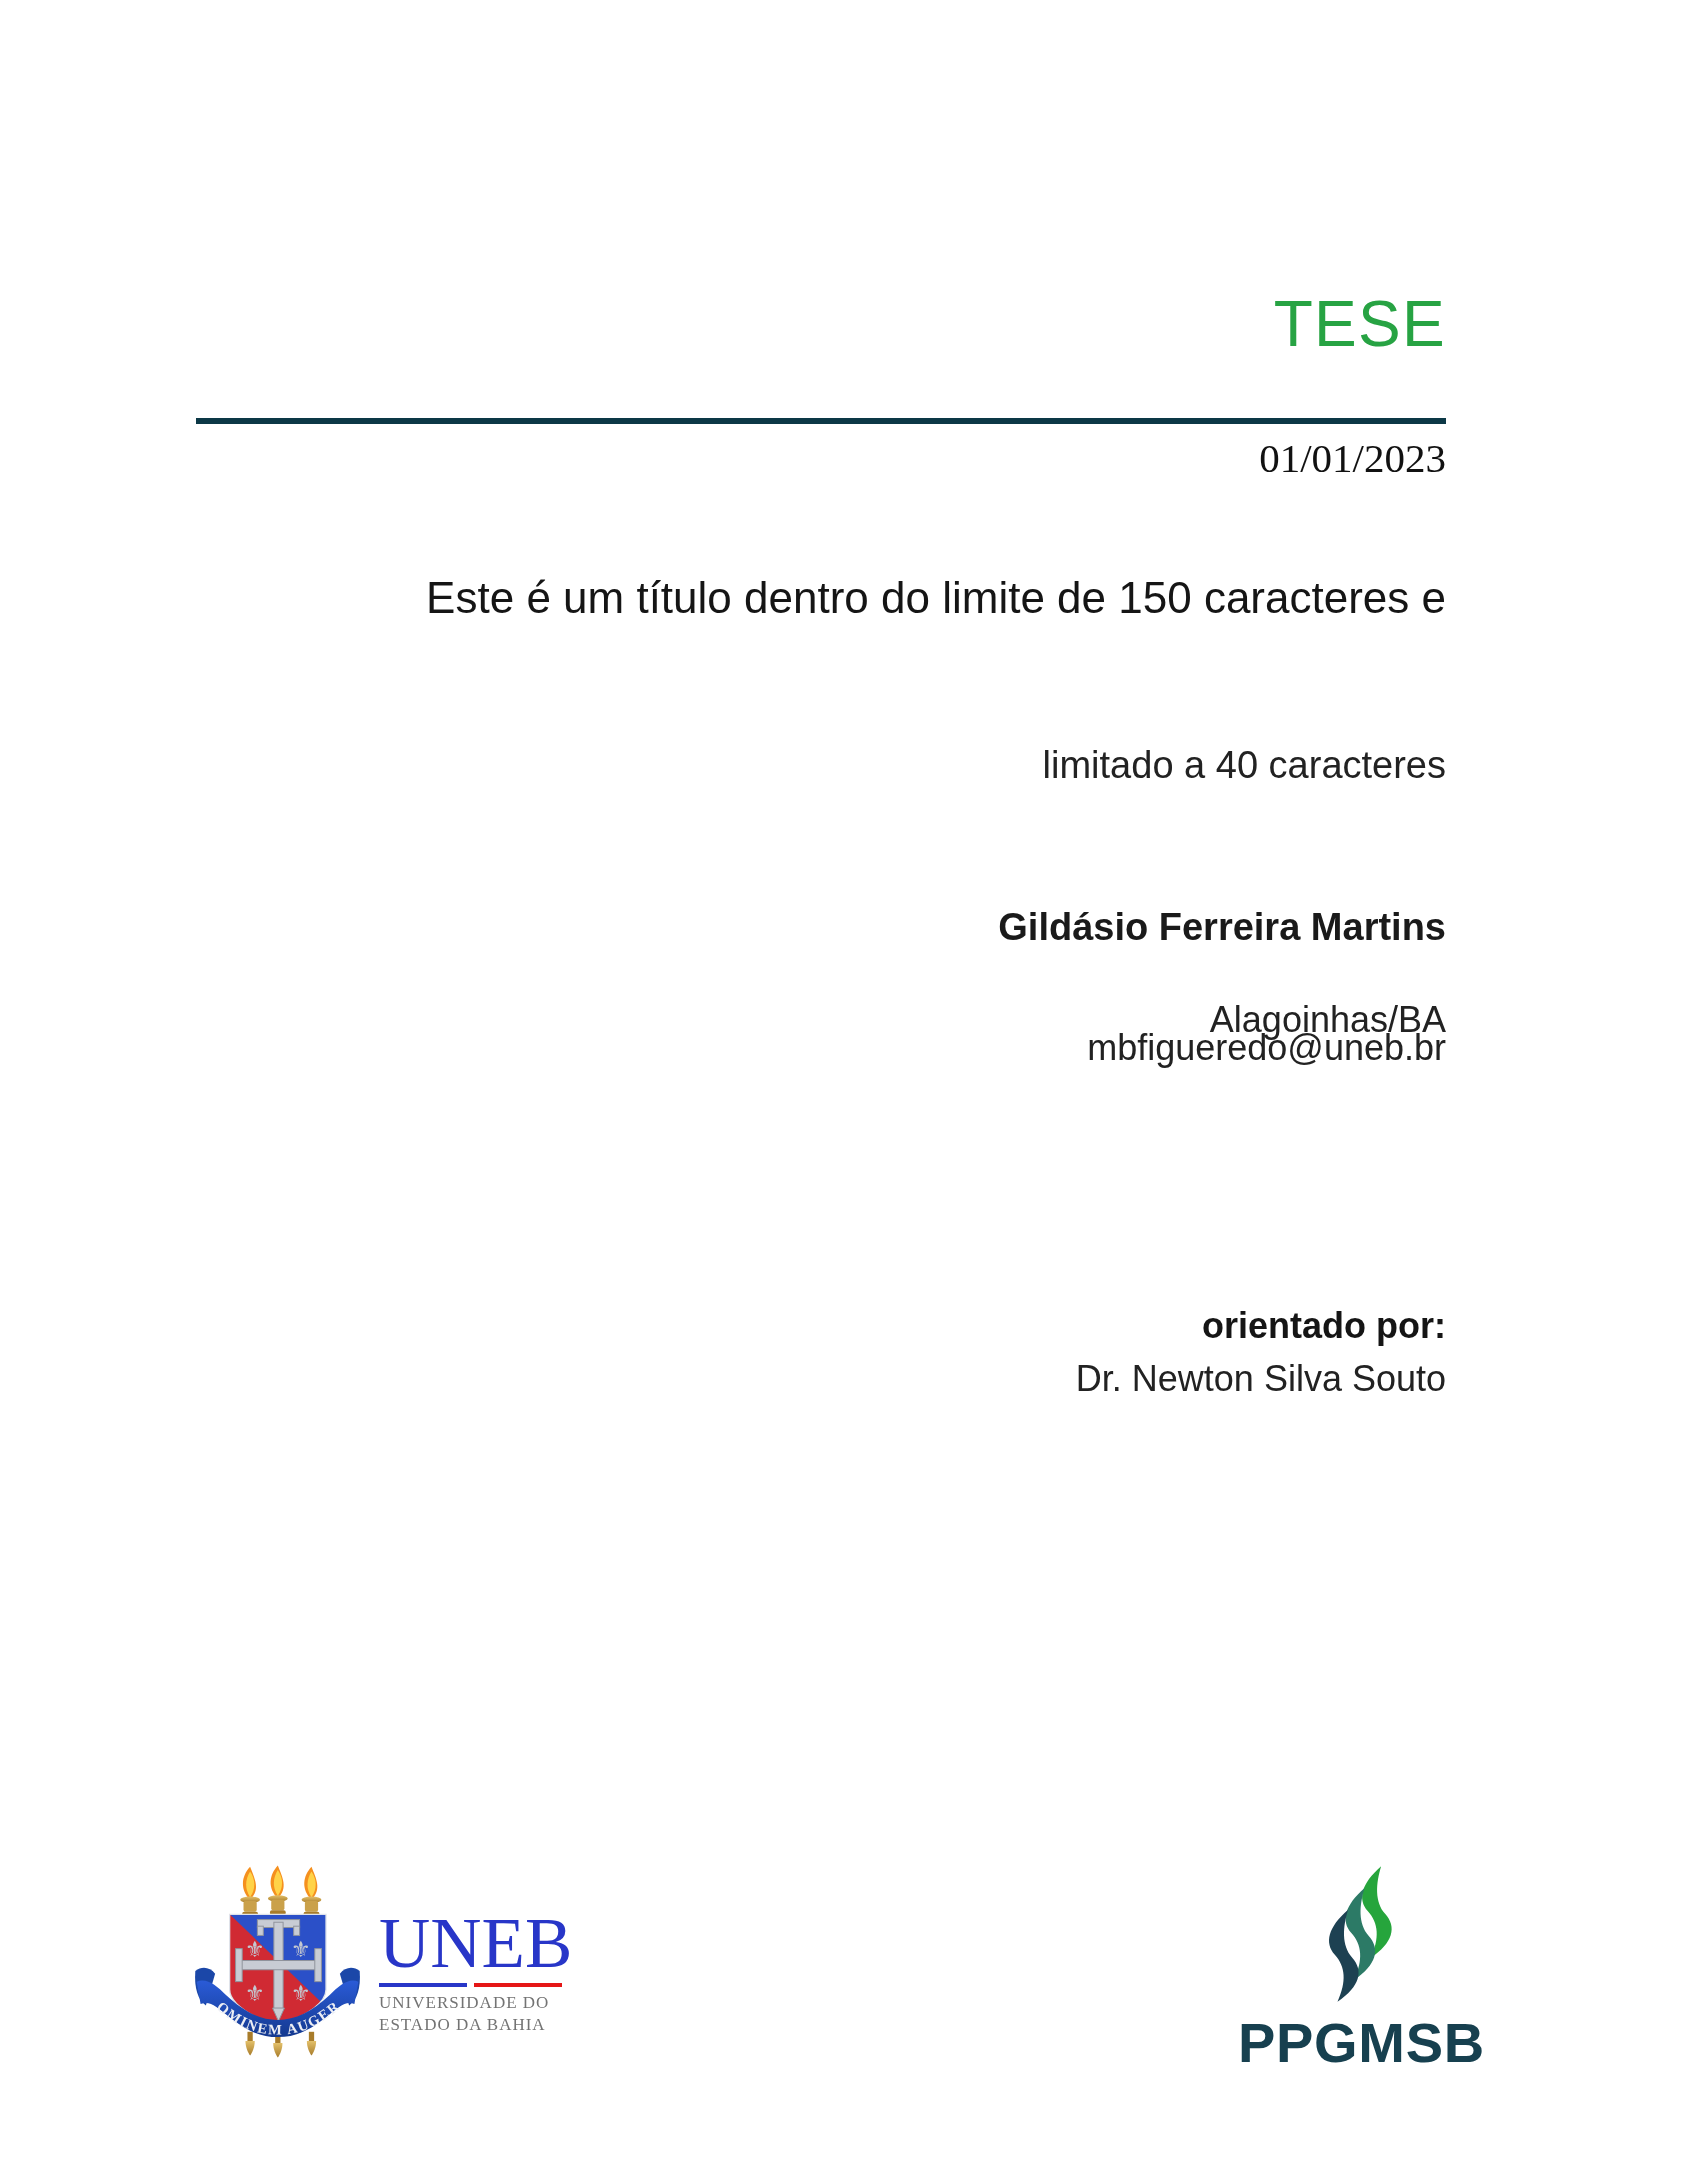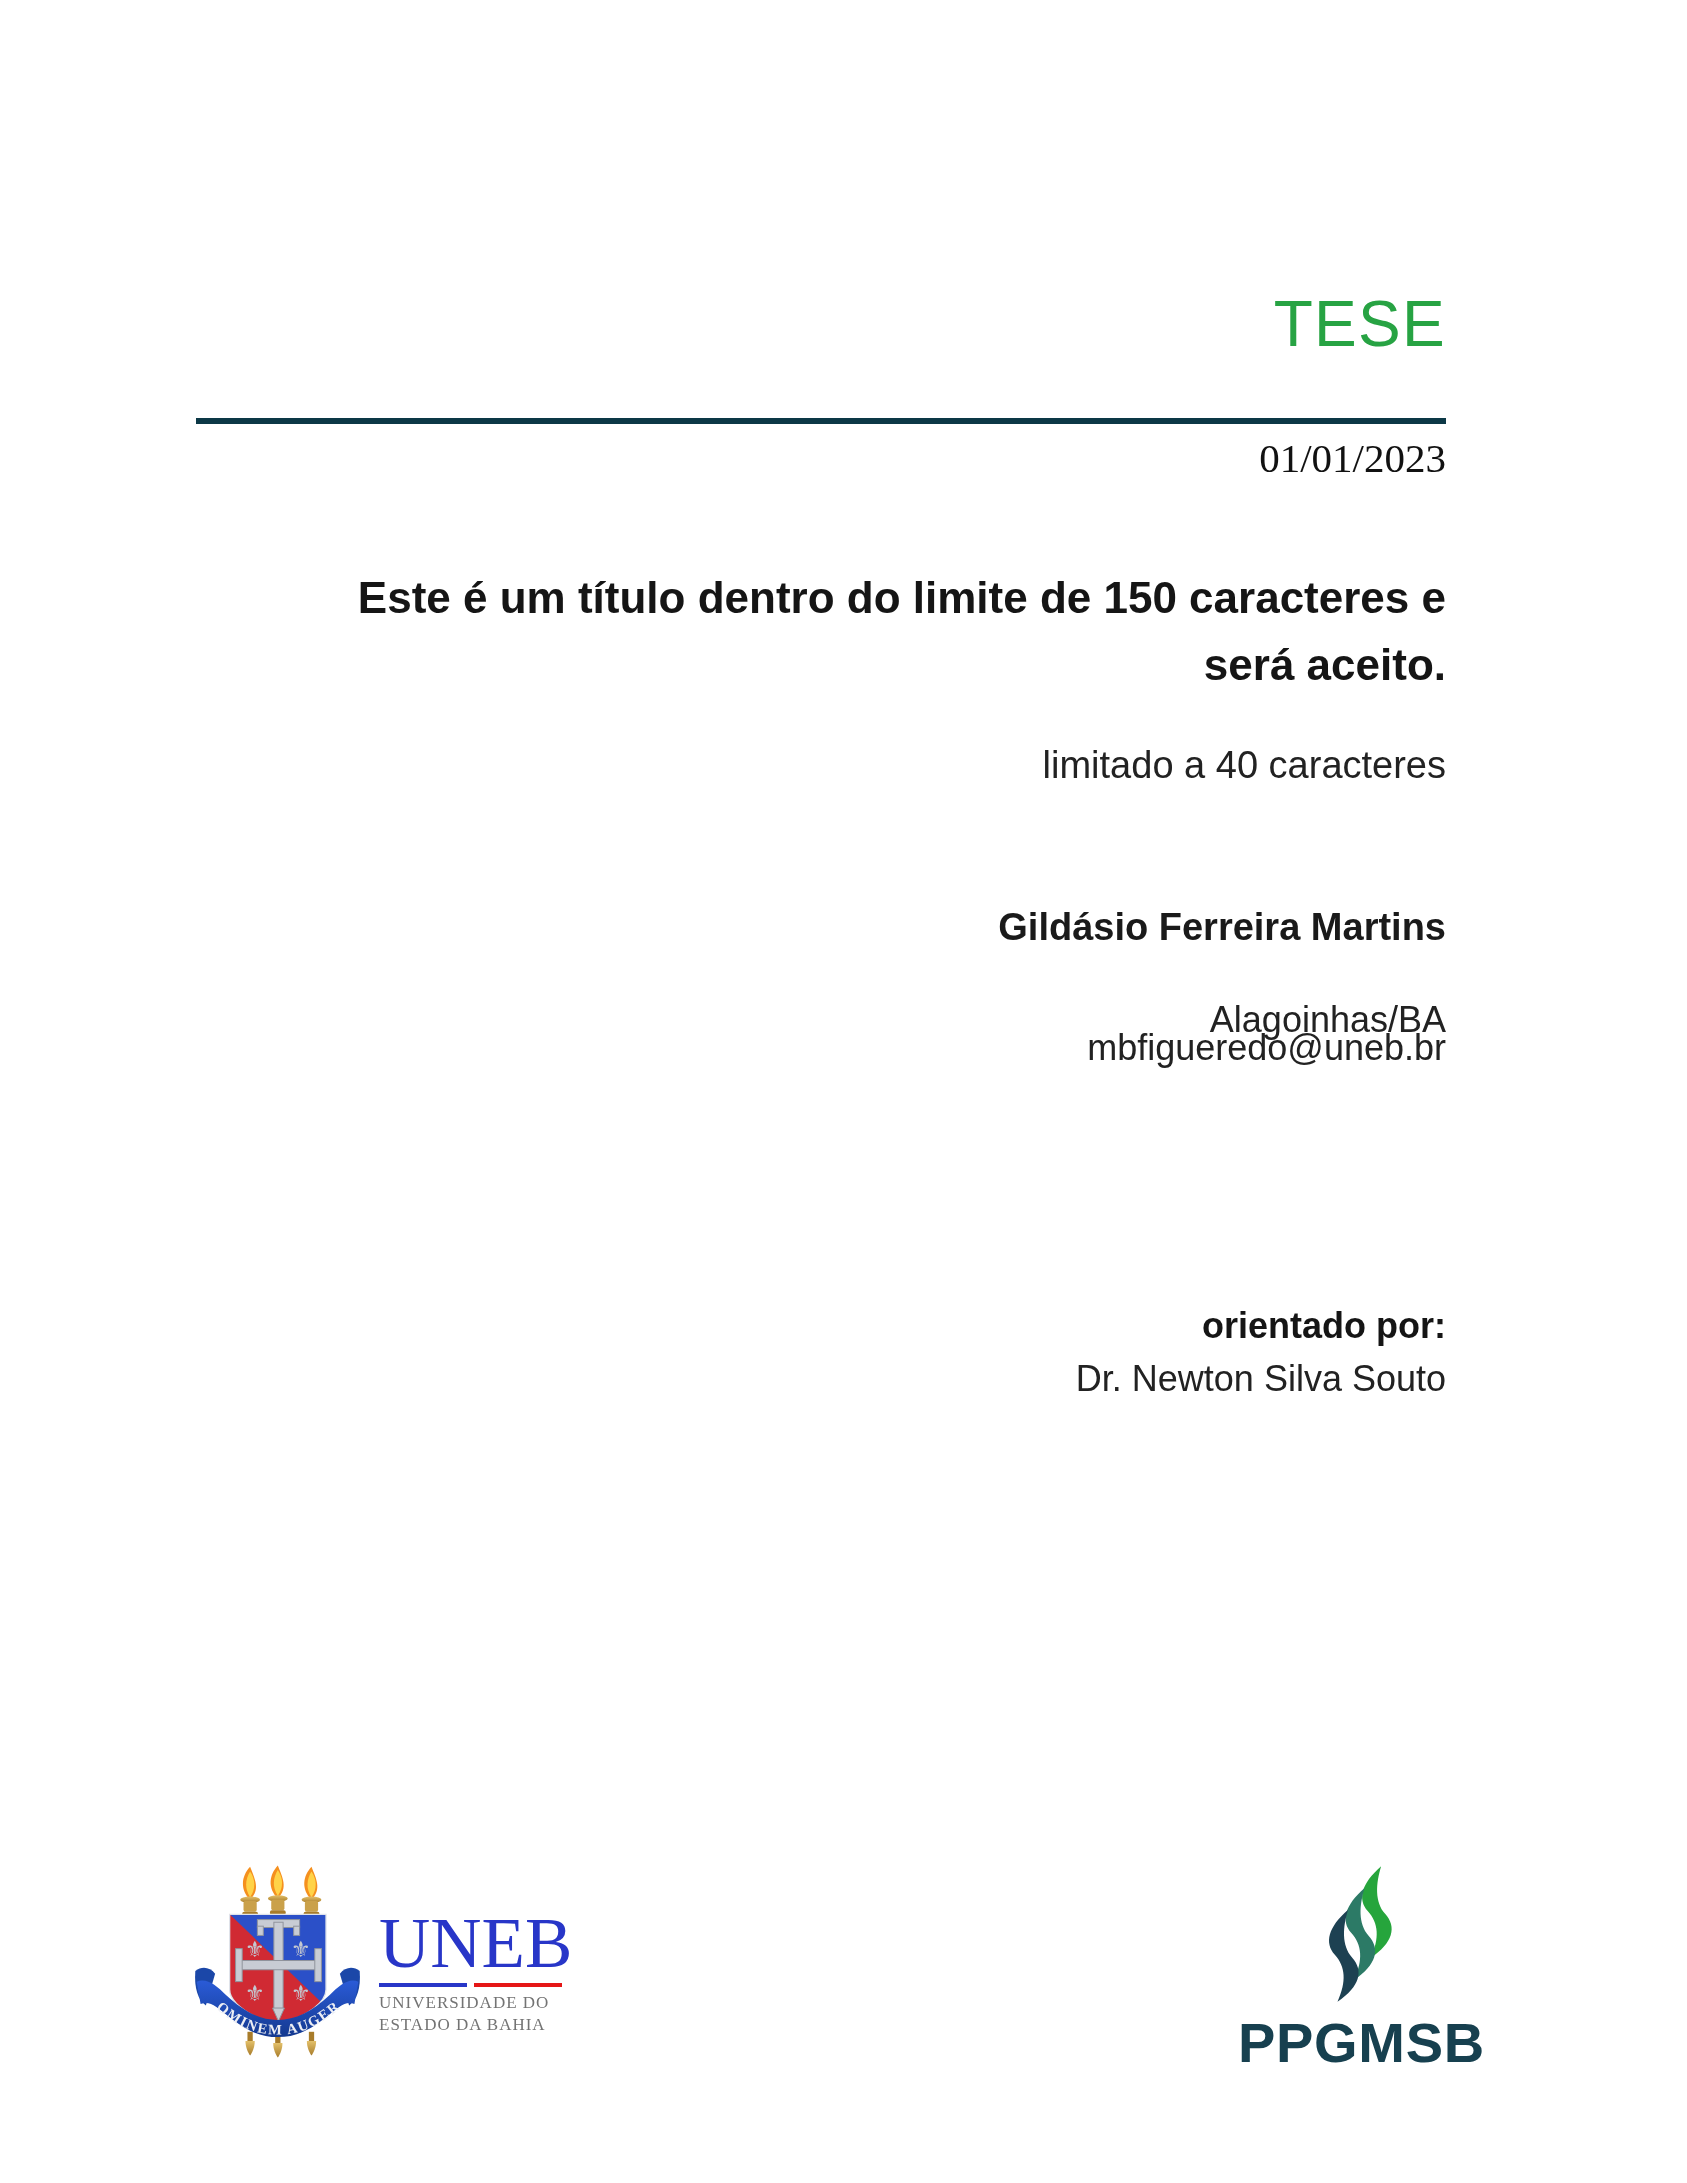--- a/index.html
+++ b/index.html
@@ -8,21 +8,21 @@
     font-family:"Liberation Sans","DejaVu Sans",sans-serif;color:#1a1a1a;
   }
   .serif{font-family:"Liberation Serif","DejaVu Serif",serif;}
   .abs{position:absolute;}
   .r{right:241px;text-align:right;}
   .nowrap{white-space:nowrap;}
 
   .doc-type{top:292px;font-size:64px;letter-spacing:1.3px;color:#27a343;font-weight:400;line-height:1;}
   .rule{left:196px;top:418px;width:1250px;height:6px;background:#0c3846;}
   .date{top:438px;font-size:41px;color:#111;line-height:1;text-align:center;}
-  .title{top:564px;font-size:44px;font-weight:700;line-height:67px;color:#151515;}
+  .title{top:564px;font-size:44px;font-weight:400;line-height:67px;color:#151515;}
   .subtitle{top:746px;font-size:38px;color:#222;line-height:1;}
   .author-name{top:908px;font-size:38px;font-weight:700;line-height:1;text-align:right;}
   .author-loc{top:1002px;font-size:36px;line-height:1;color:#222;}
   .author-email{top:1030px;font-size:36px;line-height:1;color:#222;}
   .advisor{top:1299px;font-size:36px;line-height:53px;color:#222;}
   .advisor .lbl{font-weight:700;color:#151515;}
 
   .uneb-logo{left:194px;top:1864px;width:167px;height:195px;}
   .uneb-text{left:379px;top:1908px;width:189px;}
   .uneb-acronym{font-size:71px;line-height:1;color:#2836c8;}
@@ -38,21 +38,20 @@
 <body>
 
 <div class="page">
 
   <div class="abs r nowrap doc-type">TESE</div>
   <div class="abs rule"></div>
   <div class="abs r nowrap date serif">01/01/2023</div>
 
   <div class="abs r title">
     <div class="nowrap">Este é um título dentro do limite de 150 caracteres e</div>
-    <div class="nowrap">será aceito.</div>
   </div>
   <div class="abs r nowrap subtitle">limitado a 40 caracteres</div>
 
   <div class="abs r nowrap author-name">Gildásio Ferreira Martins</div>
   <div class="abs r nowrap author-loc">Alagoinhas/BA</div>
   <div class="abs r nowrap author-email">mbfigueredo@uneb.br</div>
 
   <div class="abs r advisor">
     <div class="nowrap lbl">orientado por:</div>
     <div class="nowrap">Dr. Newton Silva Souto</div>

